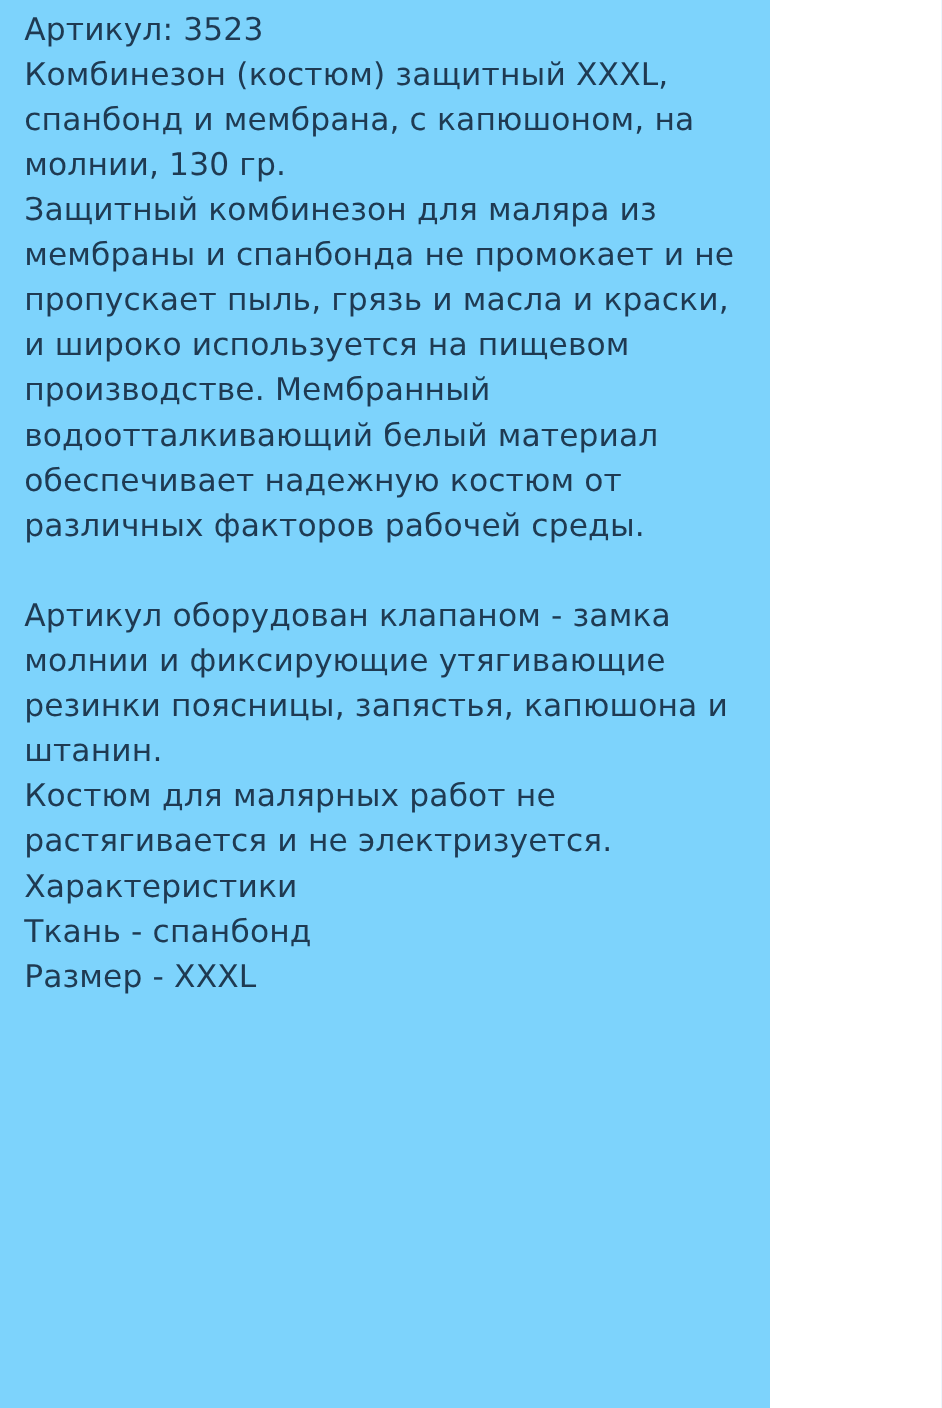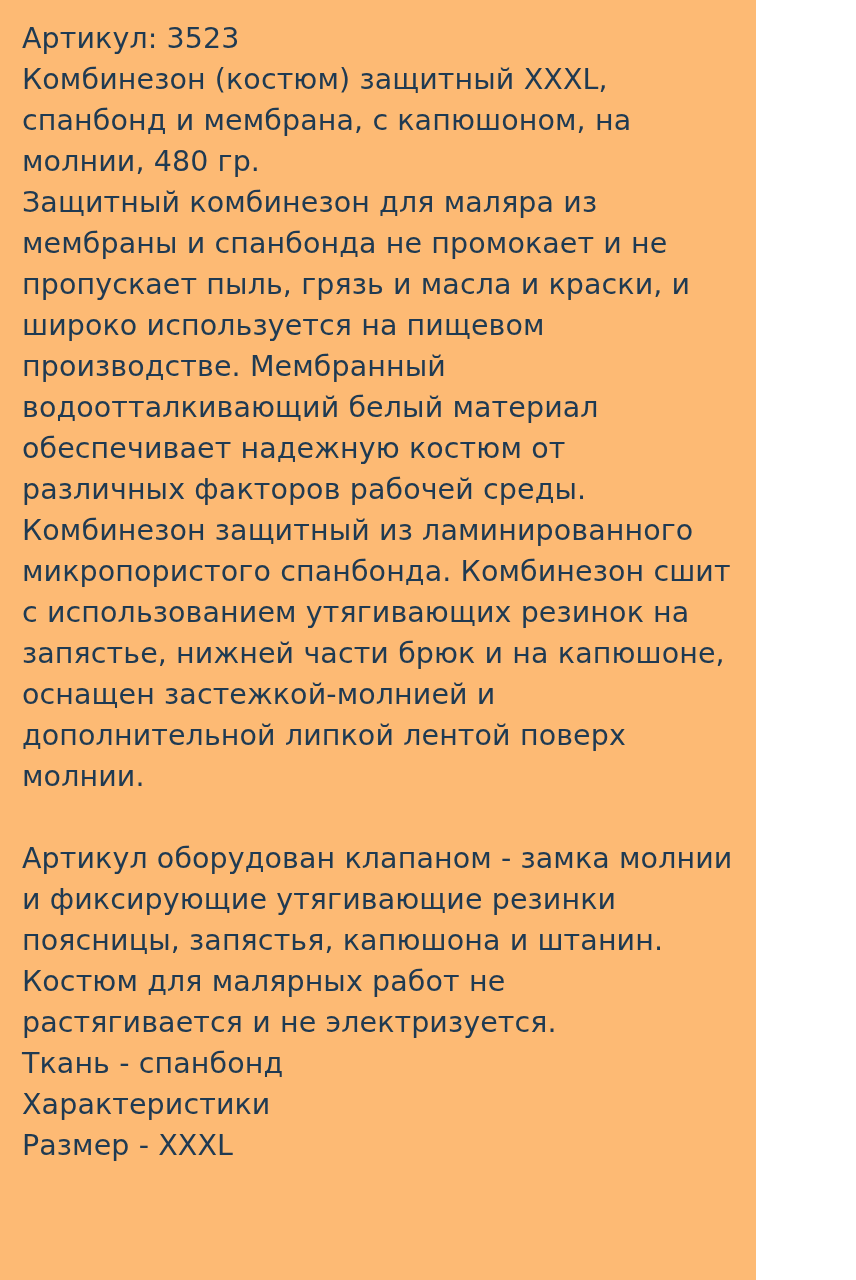--- a/index.html
+++ b/index.html
@@ -9,24 +9,24 @@
   }
   body {
     width: 856px;
     height: 1280px;
     font-family: "DejaVu Sans", "Liberation Sans", sans-serif;
     color: #223344;
     overflow: hidden;
   }
   .page {
     box-sizing: border-box;
-    width: 756px;
+    width: 700px;
     height: 1280px;
-    padding: 18px 22px 0 22px;
-    background: #fdba74;
+    padding: 6px 22px 0 22px;
+    background: #7dd3fc;
   }
   .doc-text {
     font-size: 28.5px;
     line-height: 41px;
     color: #1f3a52;
     letter-spacing: 0.1px;
     font-weight: 400;
   }
   .para {
     margin: 0;
@@ -35,23 +35,22 @@
   .blank-line {
     height: 41px;
   }
 </style>
 </head>
 <body>
 
 <div class="page">
   <div class="doc-text">
     <p class="para">Артикул: 3523</p>
-    <p class="para">Комбинезон (костюм)  защитный XXXL, спанбонд и мембрана, с капюшоном, на молнии, 480 гр.</p>
+    <p class="para">Комбинезон (костюм)  защитный XXXL, спанбонд и мембрана, с капюшоном, на молнии, 130 гр.</p>
     <p class="para">Защитный комбинезон для маляра из мембраны и спанбонда не промокает и не пропускает пыль, грязь и масла и краски, и широко используется на пищевом производстве. Мембранный водоотталкивающий белый материал обеспечивает надежную костюм от различных факторов рабочей среды.</p>
-    <p class="para">Комбинезон защитный из ламинированного микропористого спанбонда. Комбинезон сшит с использованием утягивающих резинок на запястье, нижней части брюк и на капюшоне, оснащен застежкой-молнией и дополнительной липкой лентой поверх молнии.</p>
     <div class="blank-line"></div>
     <p class="para">Артикул оборудован клапаном - замка молнии и фиксирующие утягивающие резинки поясницы, запястья, капюшона и штанин.</p>
     <p class="para">Костюм для малярных работ не растягивается и не электризуется.</p>
+    <p class="para">Характеристики</p>
     <p class="para">Ткань - спанбонд</p>
-    <p class="para">Характеристики</p>
     <p class="para">Размер - XXXL</p>
   </div>
 </div>
 
 </body></html>

